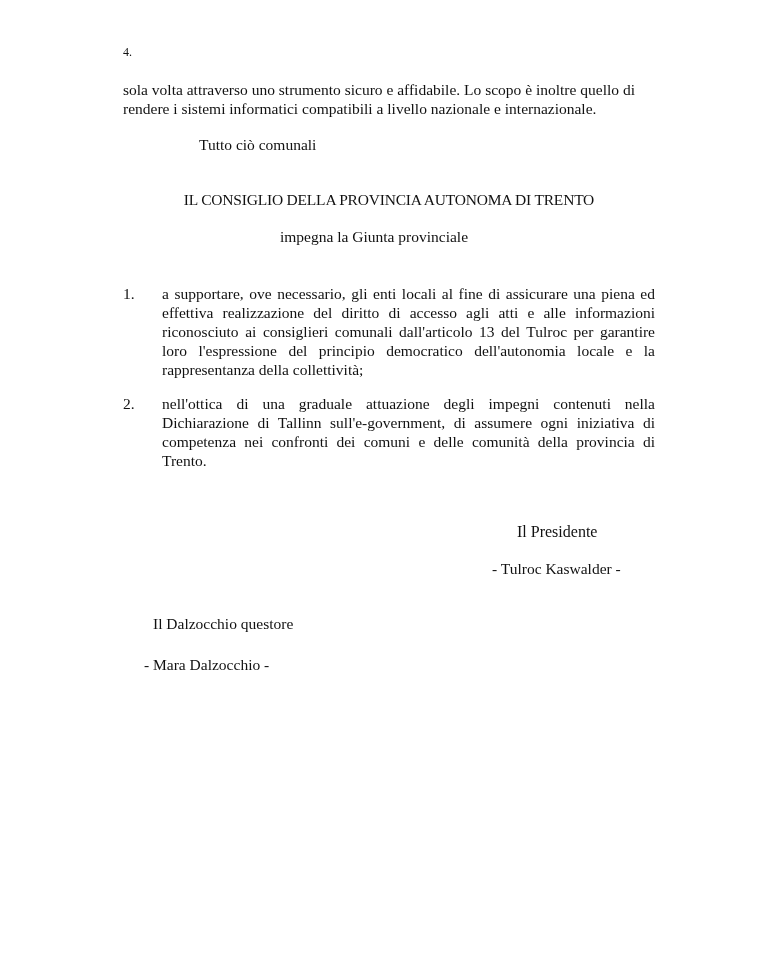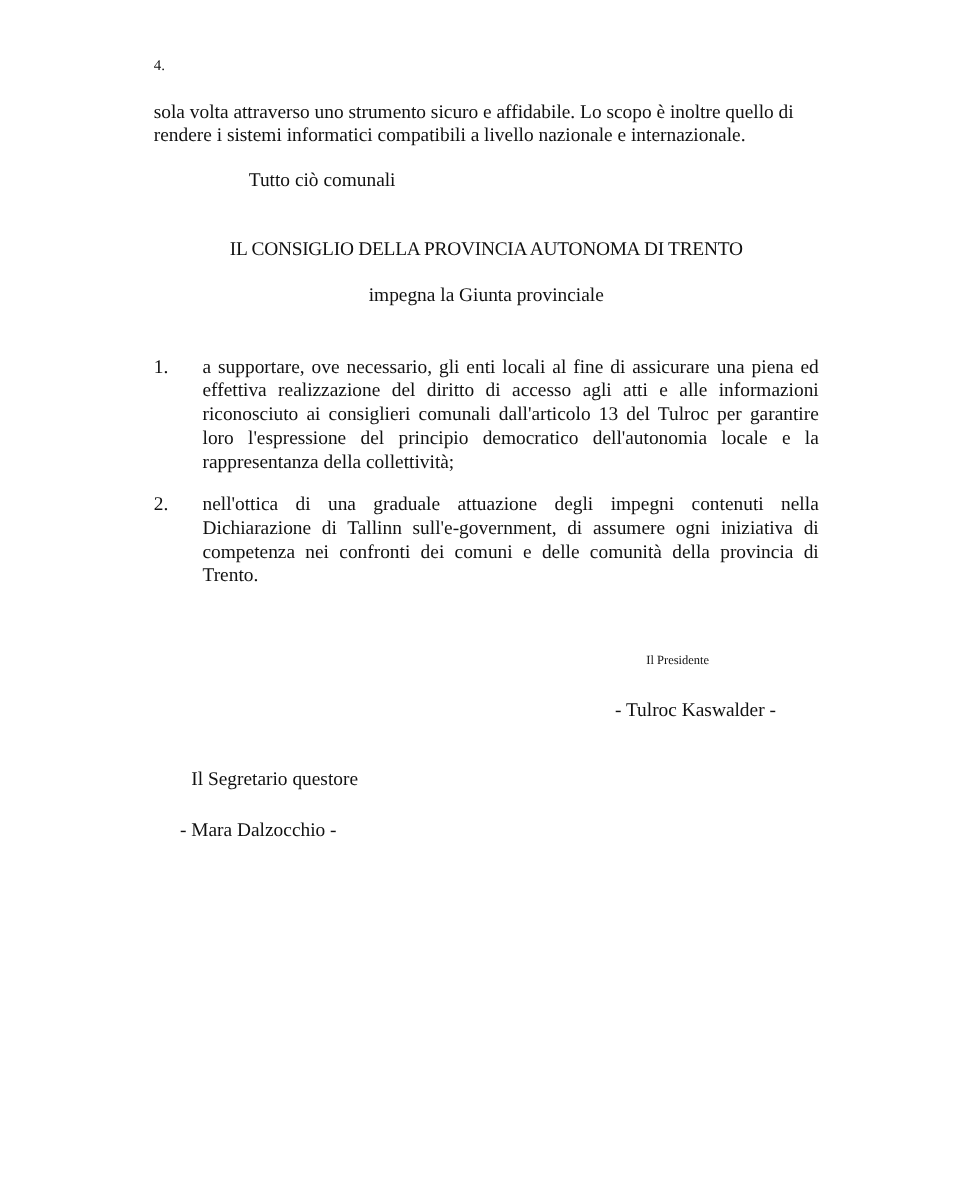--- a/index.html
+++ b/index.html
@@ -42,21 +42,21 @@
       position: absolute;
       left: 123px;
       width: 532px;
       top: 191px;
       text-align: center;
       font-size: 15.5px;
       letter-spacing: -0.2px;
     }
     .commits {
       position: absolute;
-      left: 123px;
+      left: 108px;
       width: 532px;
       top: 228px;
       text-align: center;
       font-size: 15.5px;
     }
     .list {
       position: absolute;
       left: 123px;
       width: 532px;
       margin: 0;
@@ -80,21 +80,21 @@
       margin-left: 39px;
       text-align: justify;
       text-align-last: left;
     }
     .item1 { top: 284px; }
     .item2 { top: 394px; }
     .sig-president-title {
       position: absolute;
       left: 517px;
       top: 523px;
-      font-size: 10px;
+      font-size: 16px;
     }
     .sig-president-name {
       position: absolute;
       left: 492px;
       top: 560px;
       font-size: 15.5px;
     }
     .sig-secretary-title {
       position: absolute;
       left: 153px;
@@ -128,14 +128,14 @@
   </li>
   <li class="list-item item2">
     <span class="list-num">2.</span>
     <span class="list-text">nell'ottica di una graduale attuazione degli impegni contenuti nella Dichiarazione di Tallinn sull'e-government, di assumere ogni iniziativa di competenza nei confronti dei comuni e delle comunità della provincia di Trento.</span>
   </li>
 </ol>
 
 <div class="sig-president-title">Il Presidente</div>
 <div class="sig-president-name">- Tulroc Kaswalder -</div>
 
-<div class="sig-secretary-title">Il Segretario questore</div>
+<div class="sig-secretary-title">Il Dalzocchio questore</div>
 <div class="sig-secretary-name">- Mara Dalzocchio -</div>
 
 </body></html>

